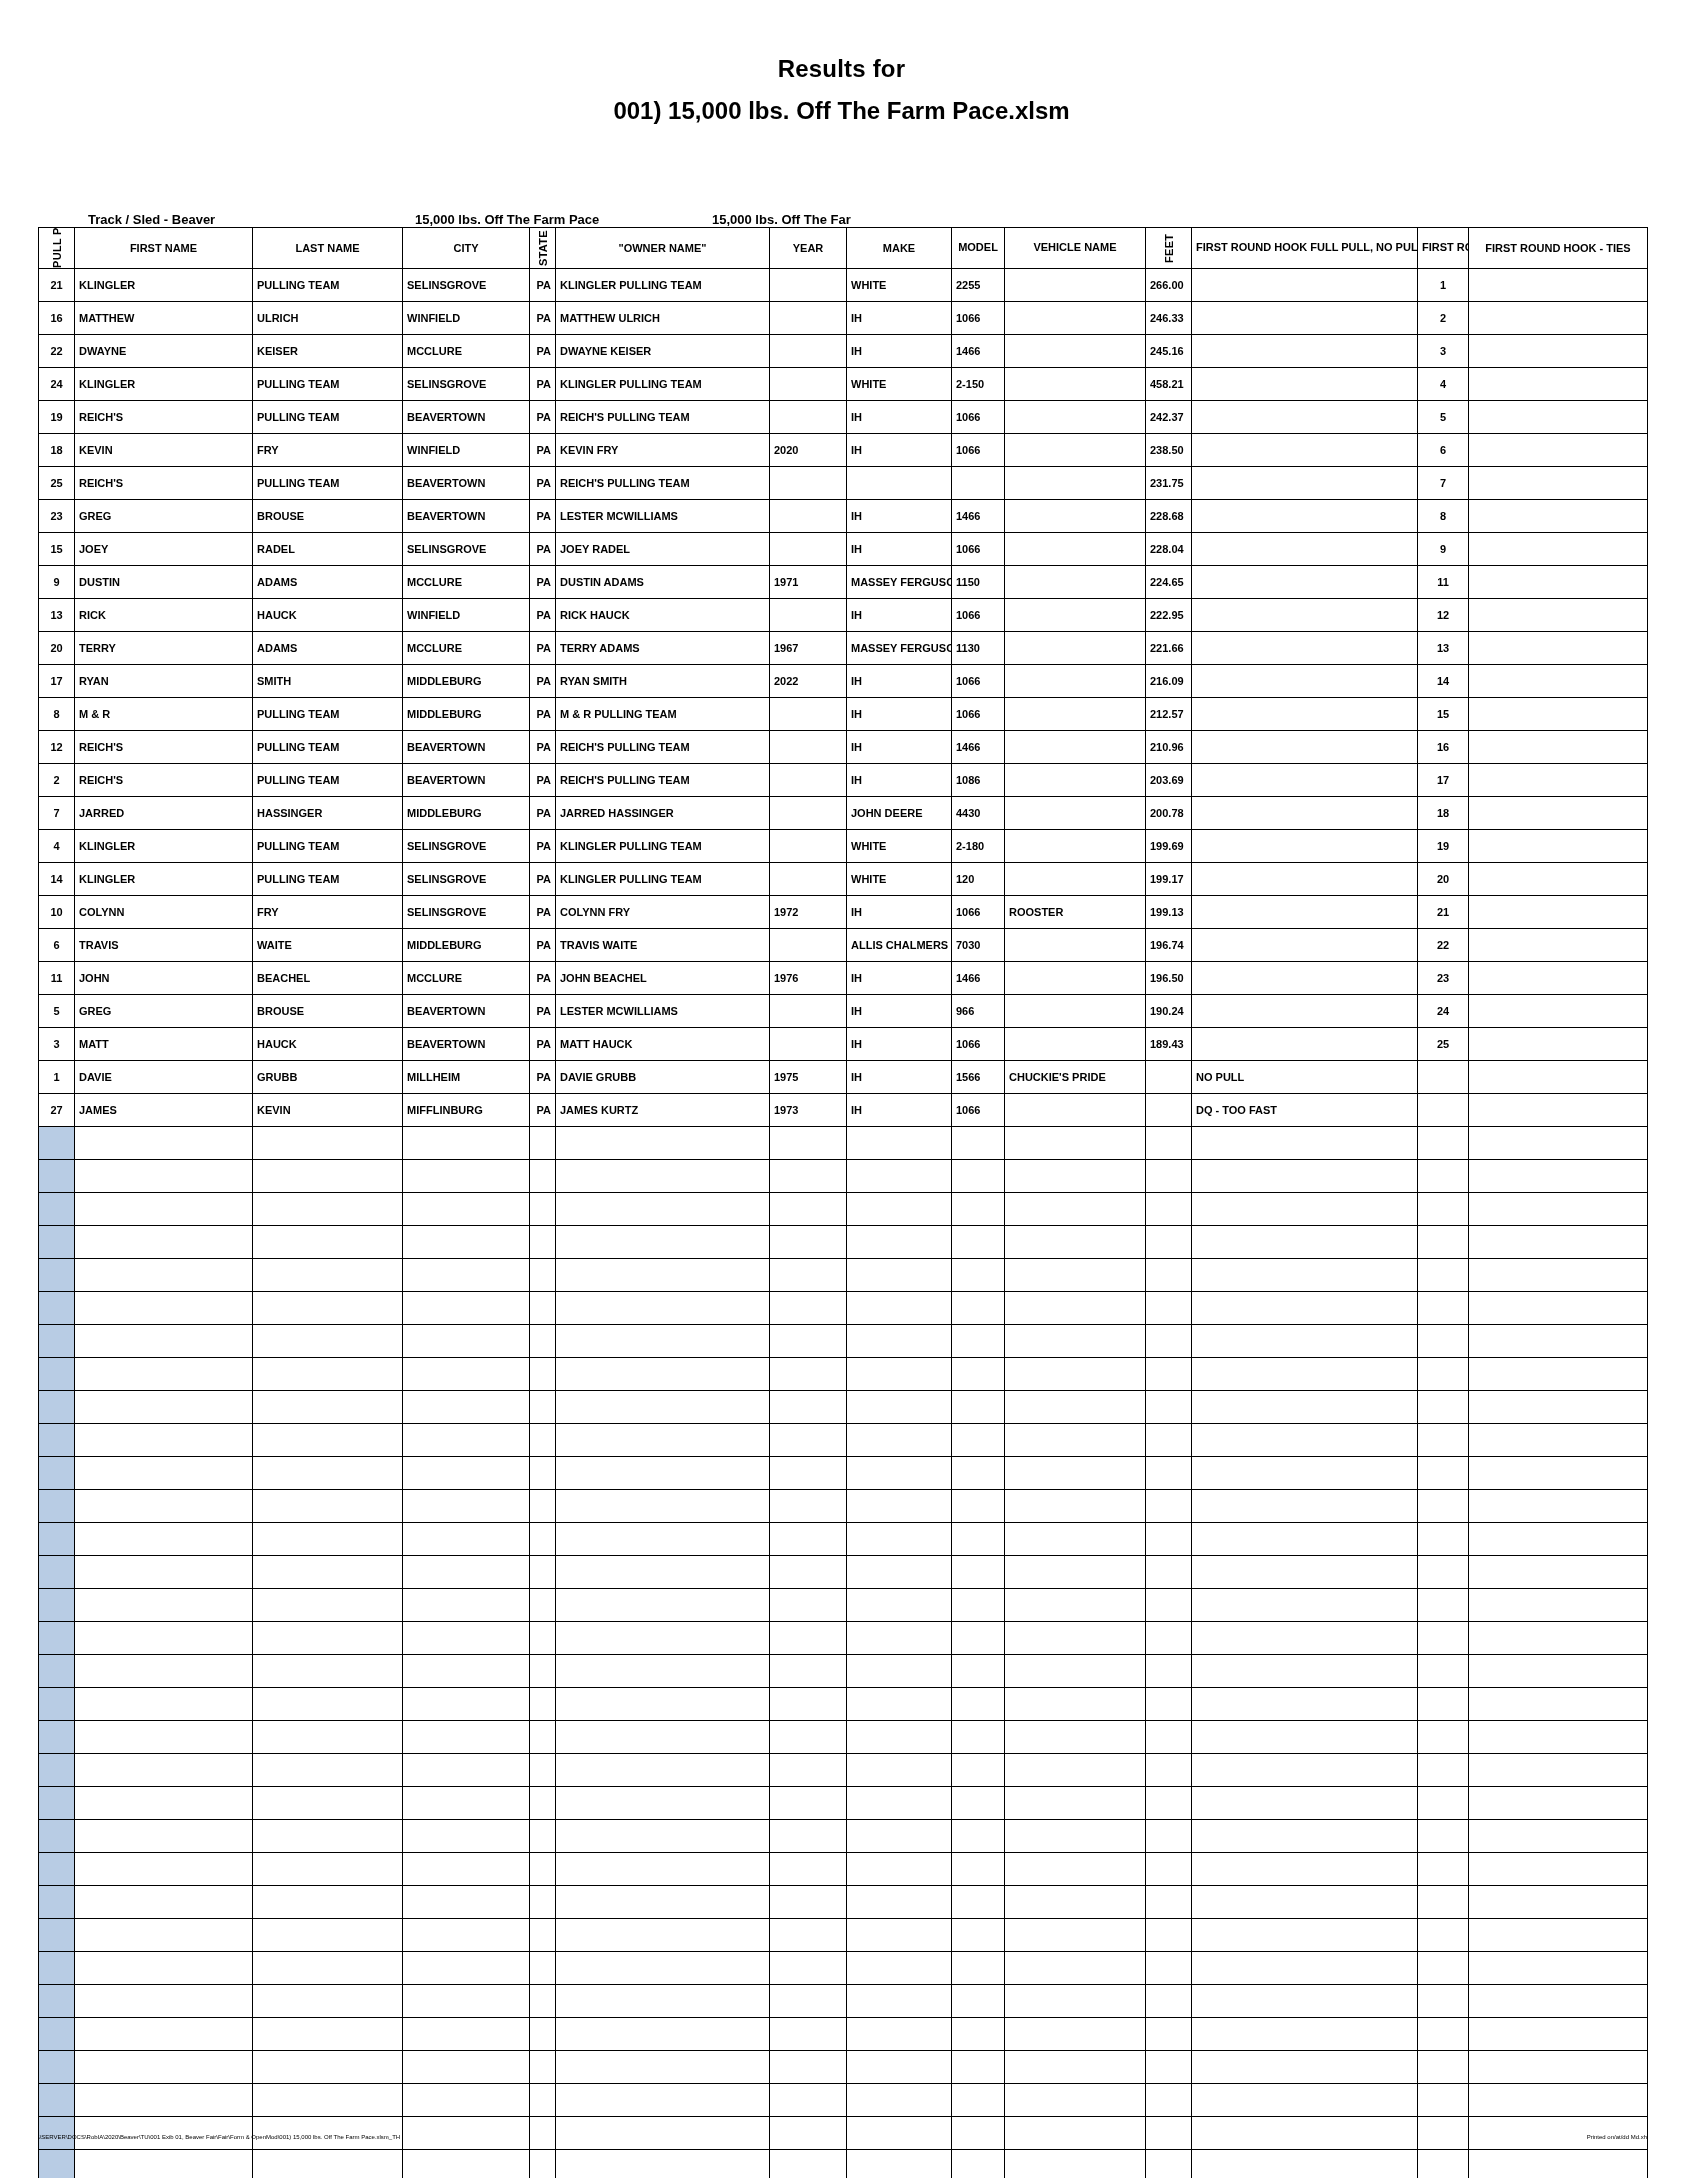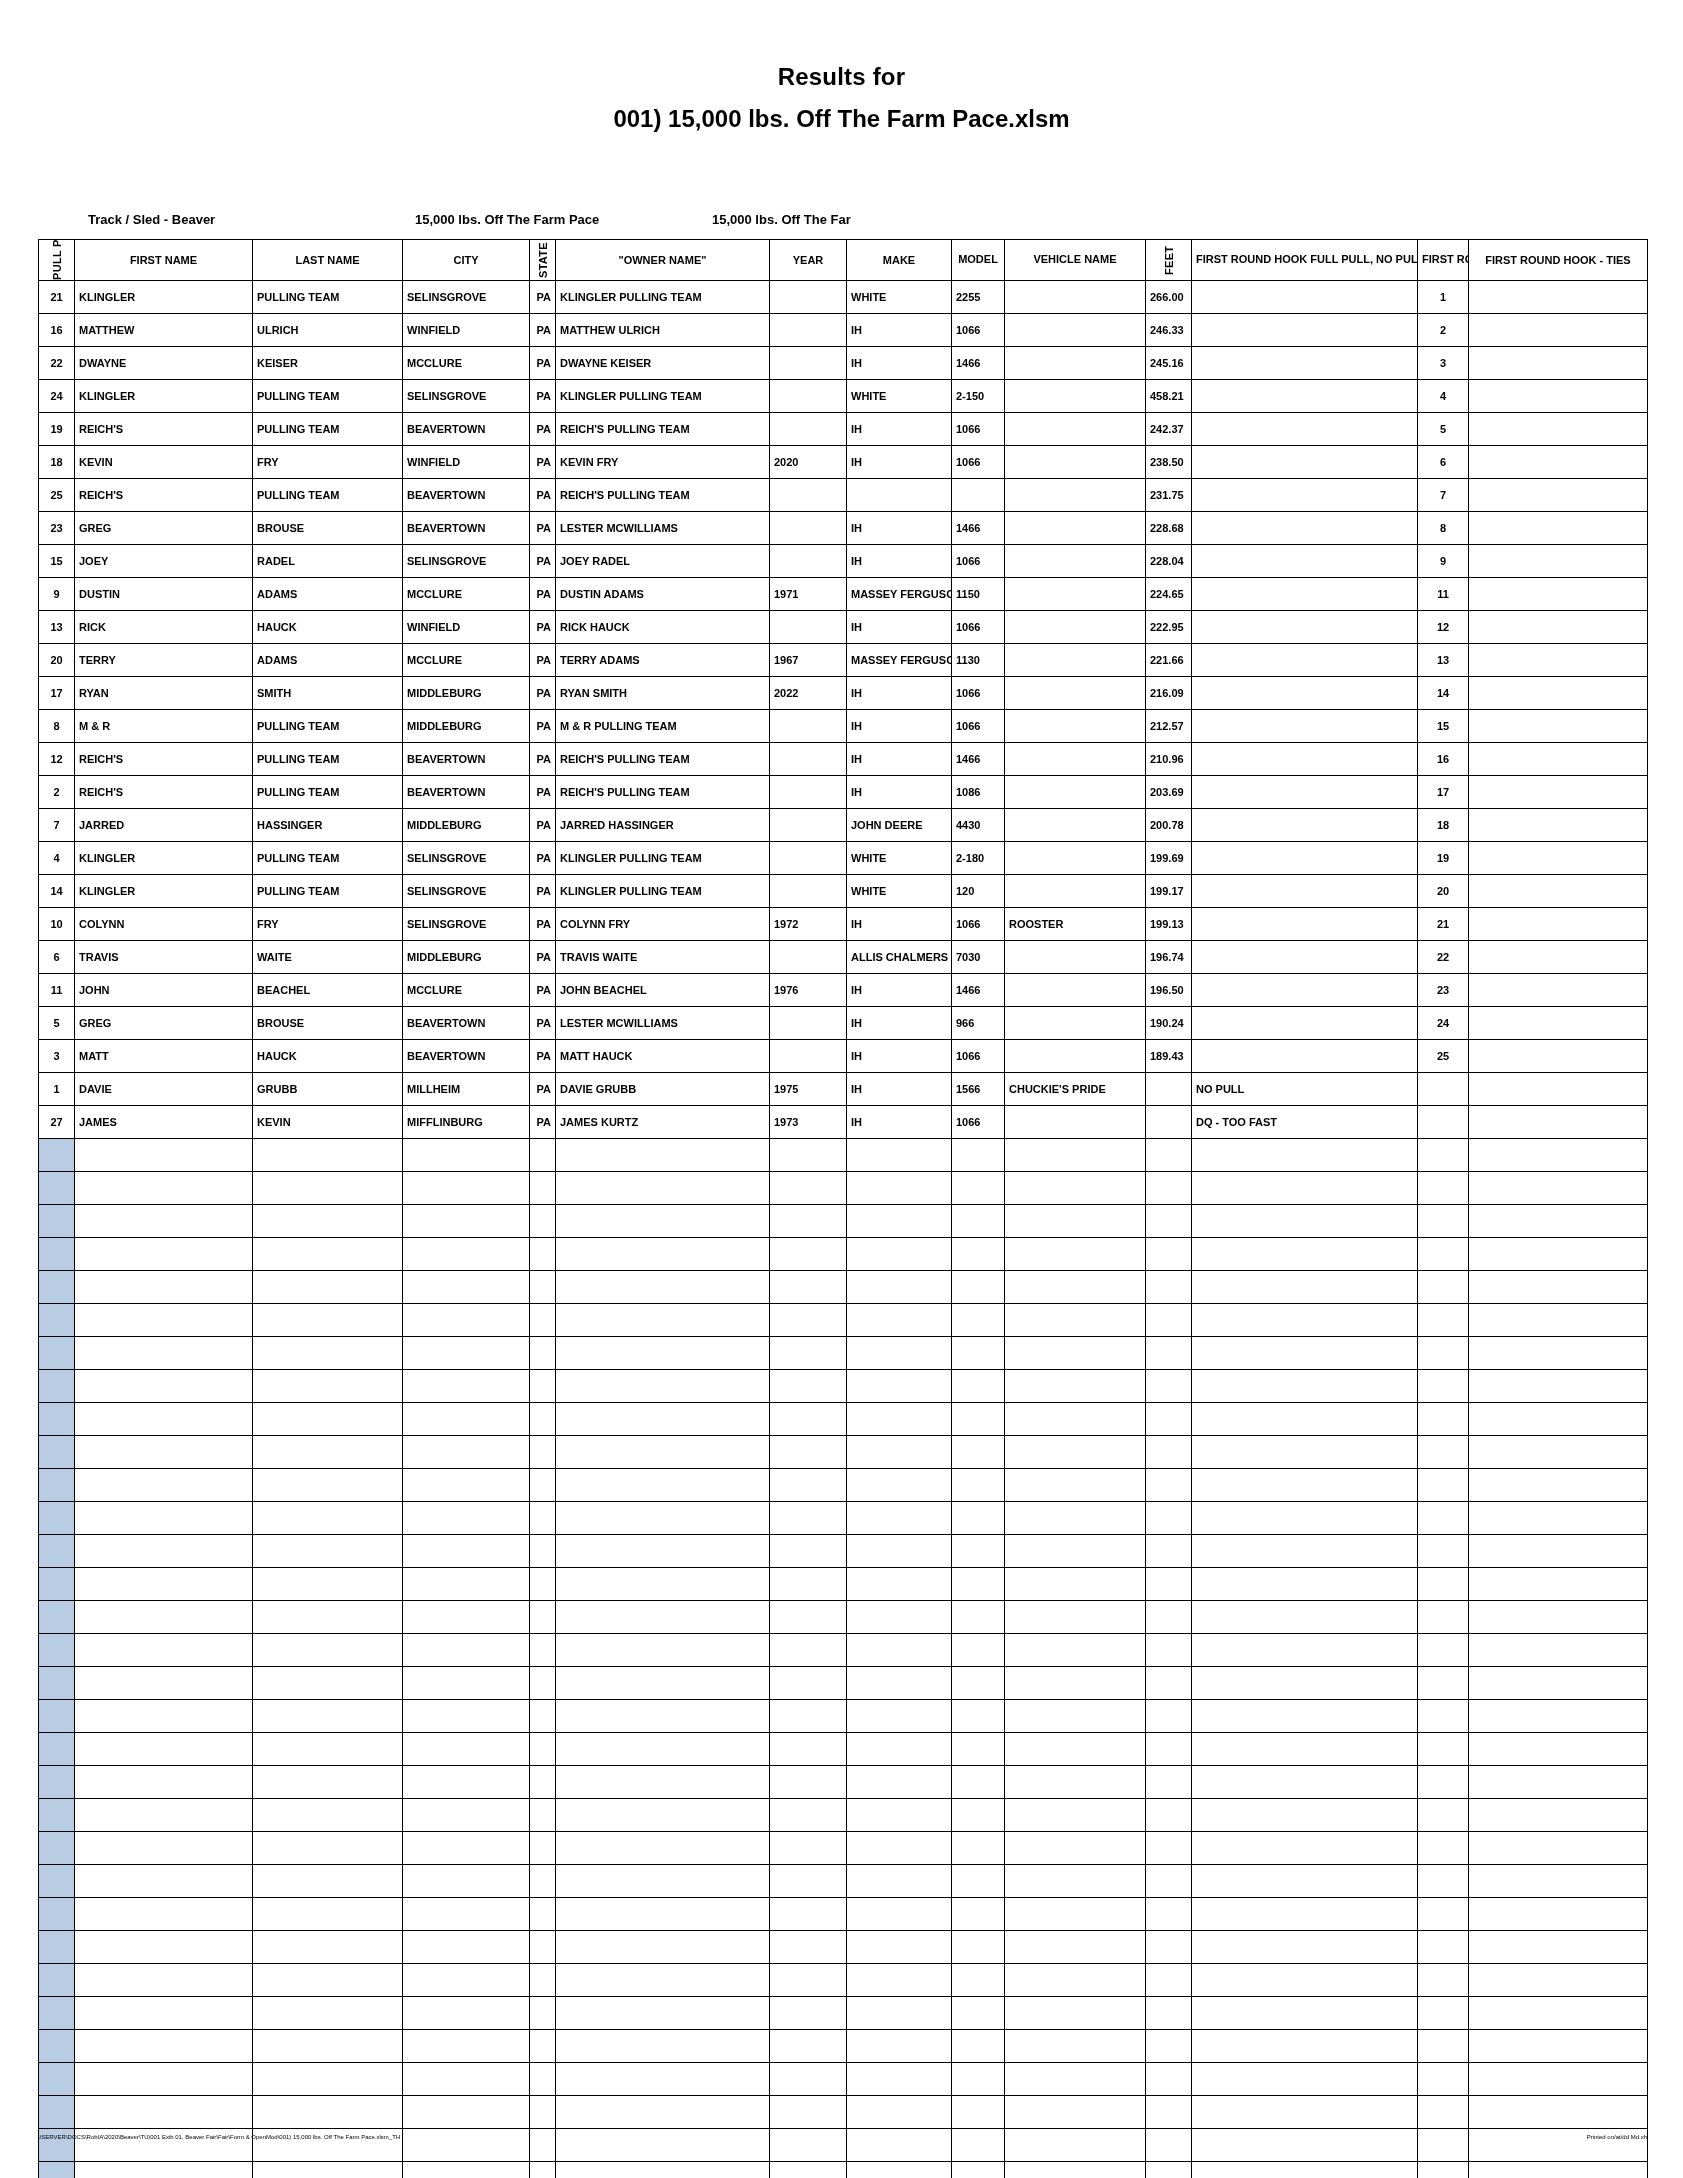--- a/index.html
+++ b/index.html
@@ -12,21 +12,21 @@
     height: 2178px;
     font-family: "Liberation Sans", sans-serif;
     color: #000000;
     position: relative;
   }
   .page {
     position: relative;
     width: 1683px;
     height: 2178px;
     box-sizing: border-box;
-    padding: 8px;
+    padding: 0;
   }
   .title-block {
     text-align: center;
     padding-top: 55px;
   }
   .title-line1 {
     font-size: 24px;
     font-weight: bold;
     letter-spacing: 0.2px;
   }
@@ -42,21 +42,21 @@
     top: 203px;
     width: 1609px;
   }
 
   .meta-row {
     display: flex;
     font-size: 13px;
     font-weight: bold;
     height: 24px;
     align-items: flex-end;
-    margin-bottom: 12px;
+    margin-bottom: 0;
   }
   .meta-track { margin-left: 50px; width: 327px; }
   .meta-class1 { width: 297px; }
   .meta-class2 { width: 297px; }
 
   table.grid {
     border-collapse: collapse;
     table-layout: fixed;
     width: 1609px;
   }

